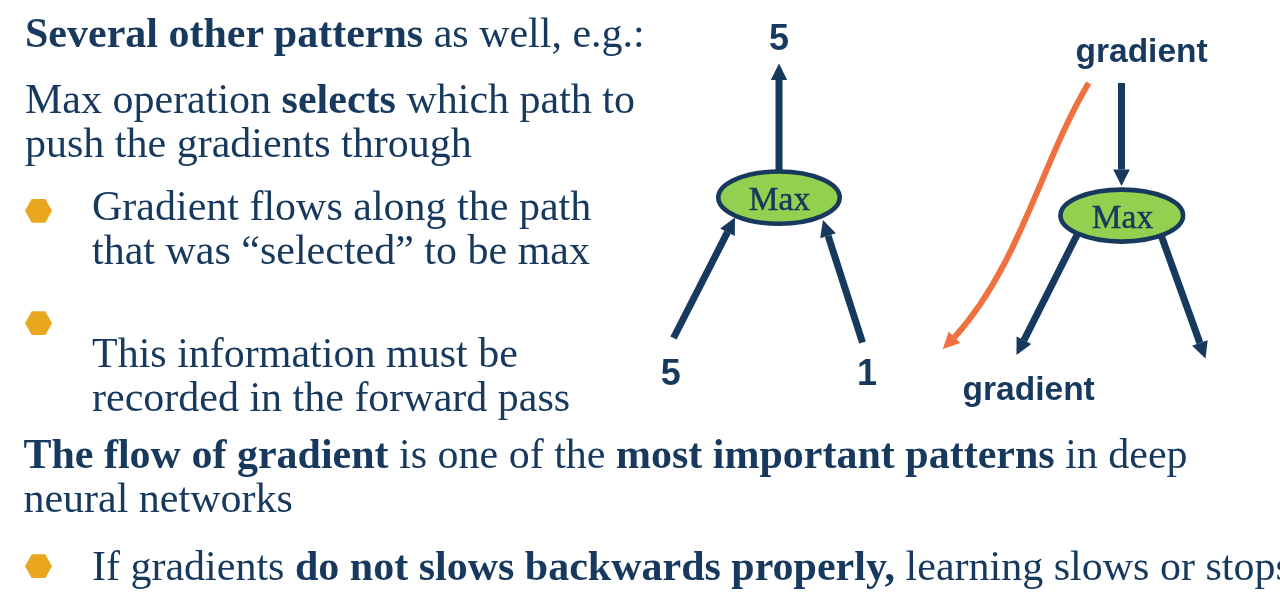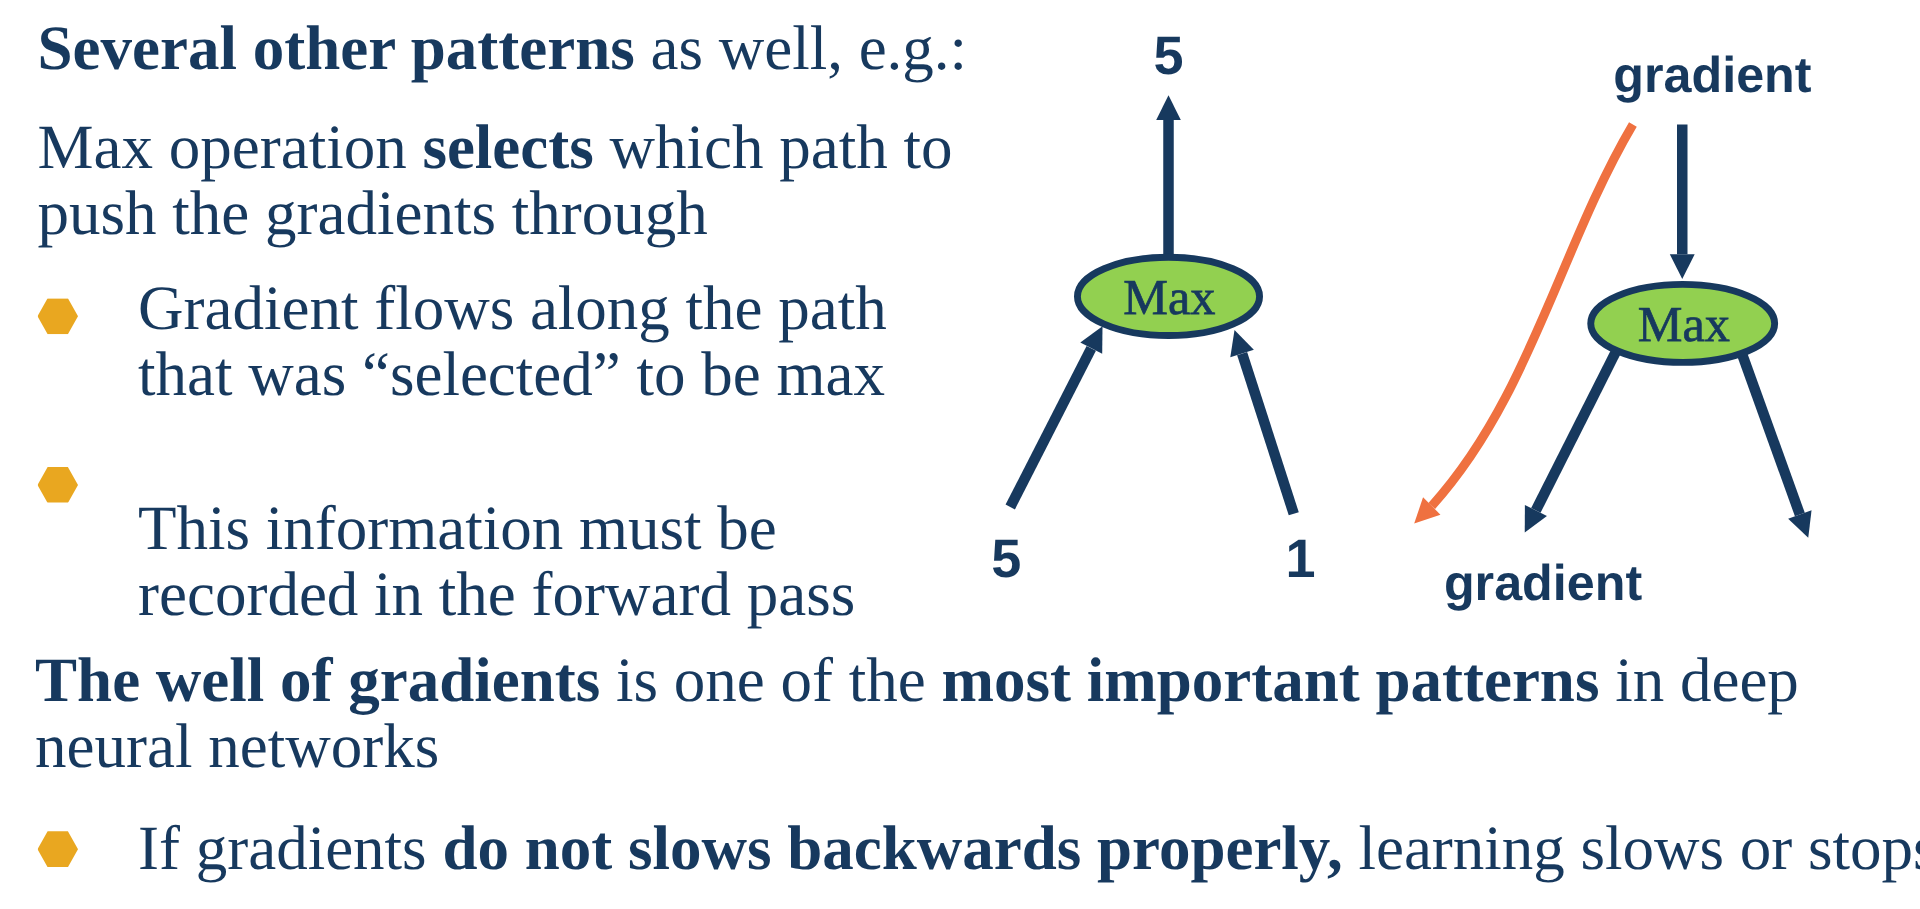--- a/index.html
+++ b/index.html
@@ -12,21 +12,21 @@
 svg{position:absolute;left:0;top:0;}
 </style>
 </head>
 <body>
 <div class="t" style="left:25px;top:10.5px;"><b>Several other patterns</b> as well, e.g.:</div>
 <div class="t" style="left:25px;top:77px;">Max operation <b>selects</b> which path to<br>push the gradients through</div>
 <div class="hex" style="left:25px;top:198.8px;"></div>
 <div class="t" style="left:92px;top:184px;">Gradient flows along the path<br>that was “selected” to be max</div>
 <div class="hex" style="left:25px;top:311.3px;"></div>
 <div class="t" style="left:92px;top:303.2px;margin-top:28px;">This information must be<br>recorded in the forward pass</div>
-<div class="t" style="left:23.4px;top:431.6px;"><b>The well of gradients</b> is one of the <b>most important patterns</b> in deep<br>neural networks</div>
+<div class="t" style="left:23.4px;top:431.6px;"><b>The flow of gradient</b> is one of the <b>most important patterns</b> in deep<br>neural networks</div>
 <div class="hex" style="left:25px;top:554.2px;"></div>
 <div class="t" style="left:92px;top:544.2px;">If gradients <b>do not slows backwards properly,</b> learning slows or stops!</div>
 
 <svg width="1280" height="606" viewBox="0 0 1280 606">
 
 <line x1="779" y1="170" x2="779" y2="80" stroke="#17395e" stroke-width="7"></line>
 <polygon points="779.0,63.5 787.2,80.0 770.8,80.0" fill="#17395e"></polygon>
 <line x1="673.5" y1="338.0" x2="727.5" y2="232.2" stroke="#17395e" stroke-width="7"></line>
 <polygon points="735.0,217.5 734.8,235.9 720.2,228.4" fill="#17395e"></polygon>
 <line x1="862.5" y1="342.5" x2="828.1" y2="235.7" stroke="#17395e" stroke-width="7"></line>

